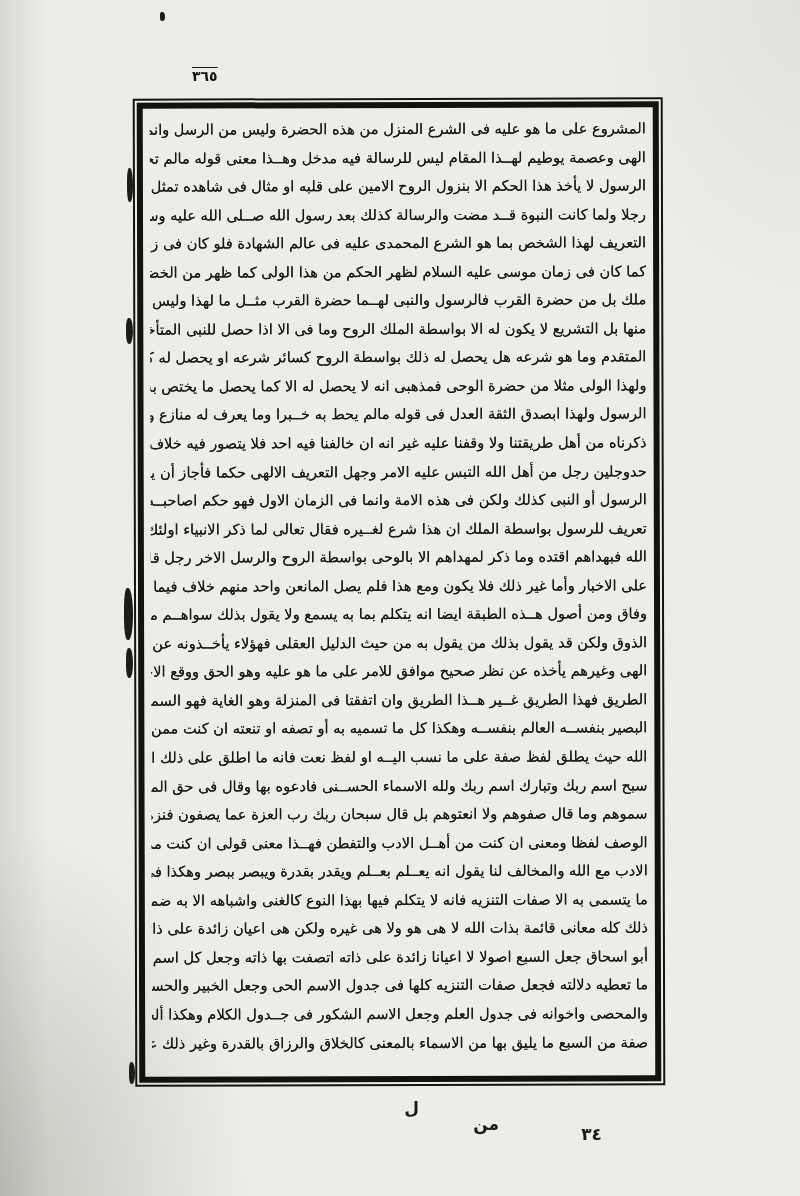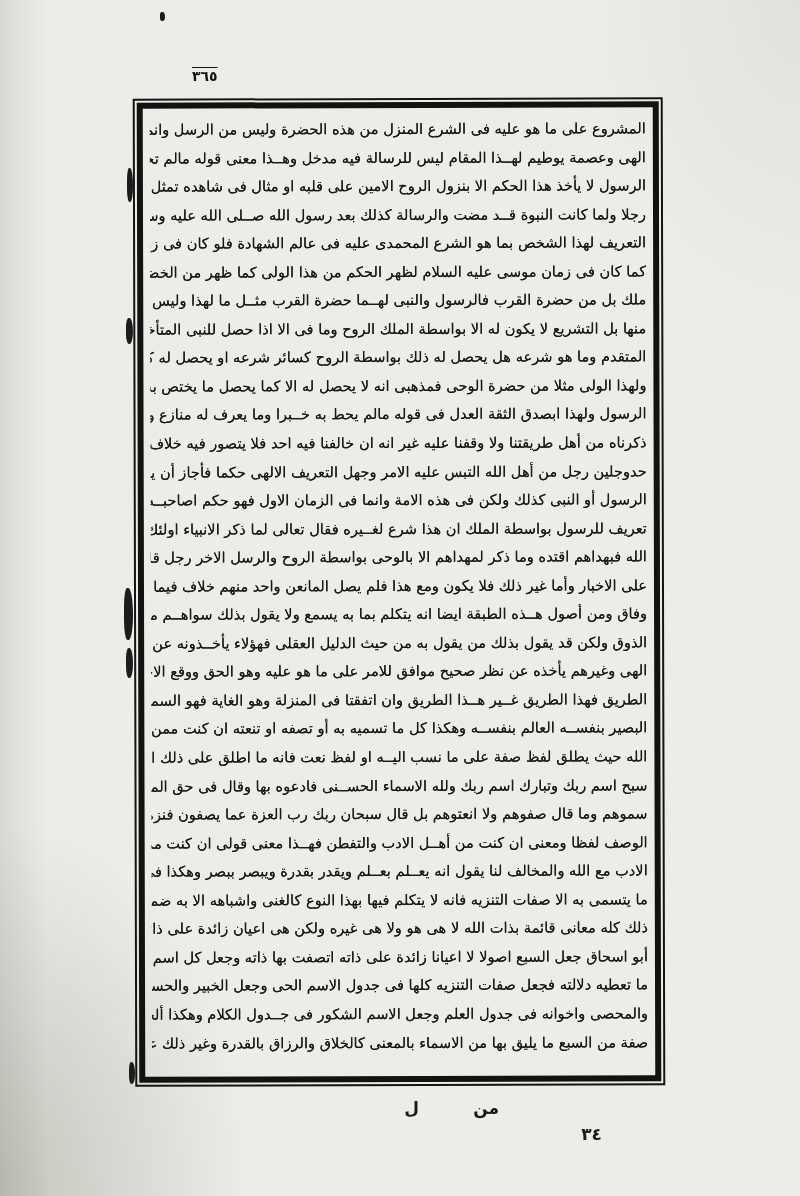--- a/index.html
+++ b/index.html
@@ -53,21 +53,21 @@
   .speck.s3{left:124px;top:588px;width:9px;height:52px;}
   .speck.s4{left:126px;top:648px;width:7px;height:30px;}
   .speck.s5{left:129px;top:1062px;width:6px;height:22px;}
   .speck.s6{left:160px;top:12px;width:5px;height:9px;}
   .footer{
     position:absolute;left:134px;top:1098px;width:530px;height:34px;
     direction:rtl;font-size:17px;font-weight:bold;color:#1a1a18;
   }
   .footer span{position:absolute;top:0;}
   .footer .m1{right:62px;margin-top:26px;}   
-  .footer .m2{right:165px;}  
+  .footer .m2{right:165px;margin-top:16px;}  
   .footer .m3{right:245px;}  
 </style>
 </head>
 <body>
 
 <div class="shade"></div>
 
 <div class="page-number">٣٦٥</div>
 
 <div class="frame">

